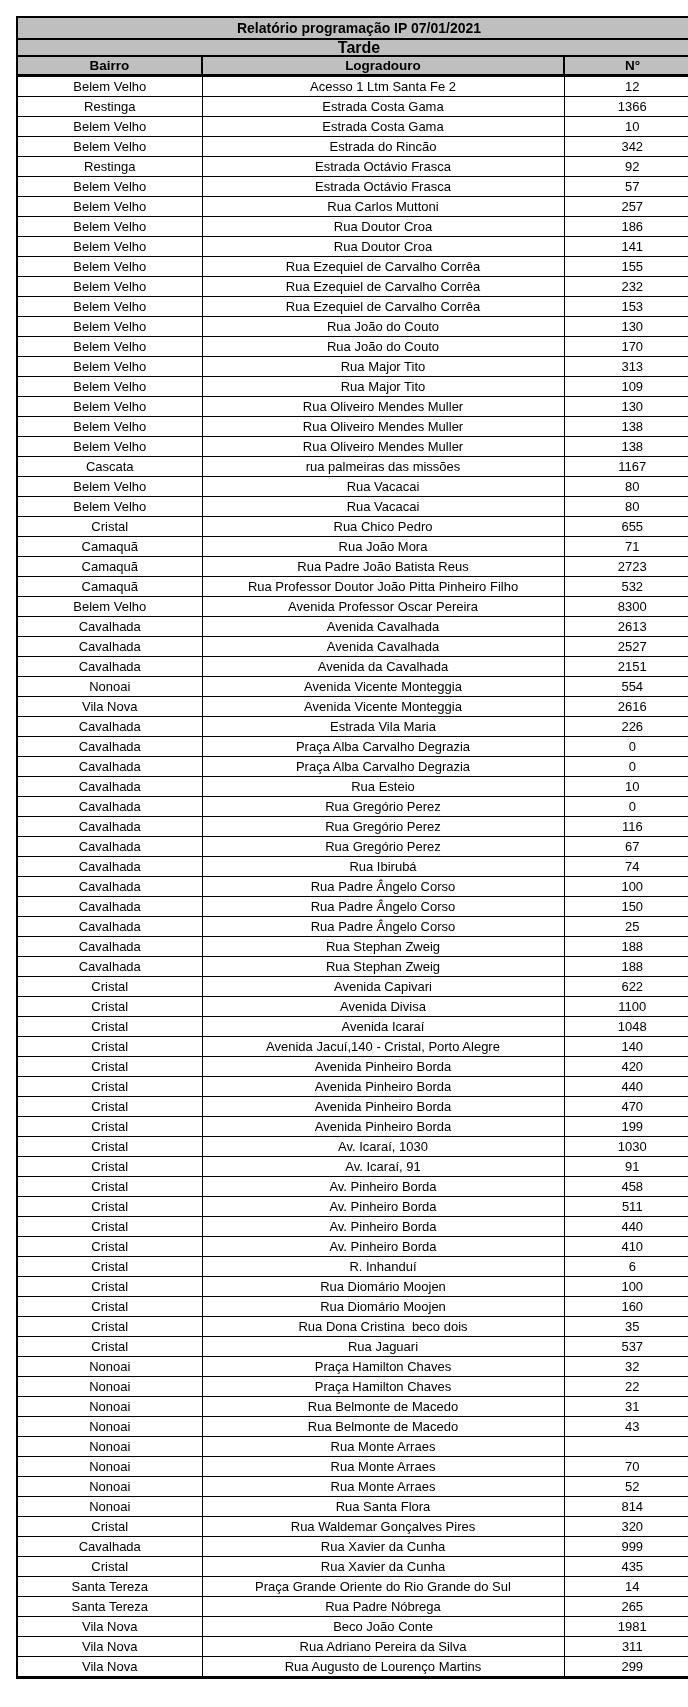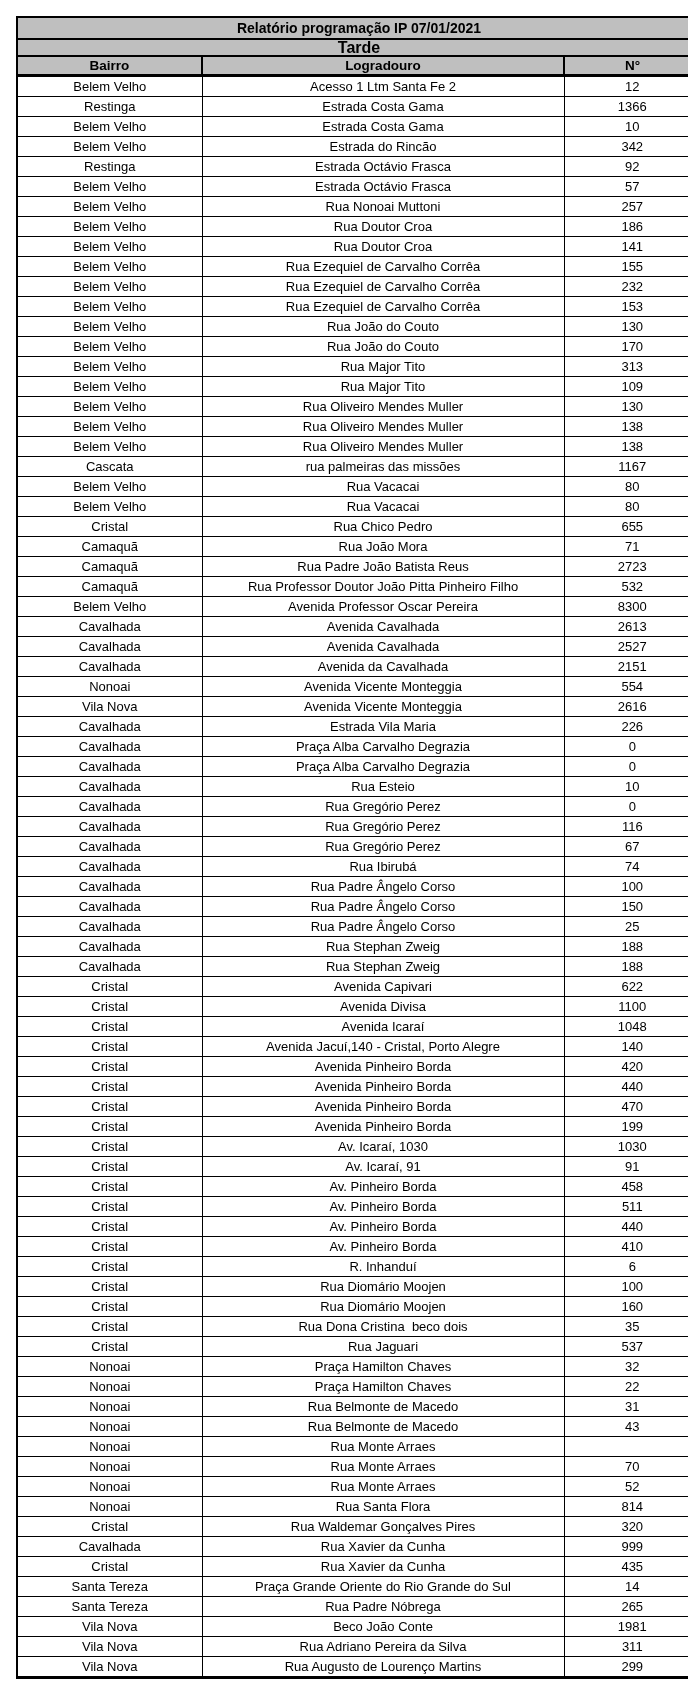--- a/index.html
+++ b/index.html
@@ -115,21 +115,21 @@
         <td>Estrada Octávio Frasca</td>
         <td>92</td>
       </tr>
       <tr>
         <td>Belem Velho</td>
         <td>Estrada Octávio Frasca</td>
         <td>57</td>
       </tr>
       <tr>
         <td>Belem Velho</td>
-        <td>Rua Nonoai Muttoni</td>
+        <td>Rua Carlos Muttoni</td>
         <td>257</td>
       </tr>
       <tr>
         <td>Belem Velho</td>
         <td>Rua Doutor Croa</td>
         <td>186</td>
       </tr>
       <tr>
         <td>Belem Velho</td>
         <td>Rua Doutor Croa</td>

